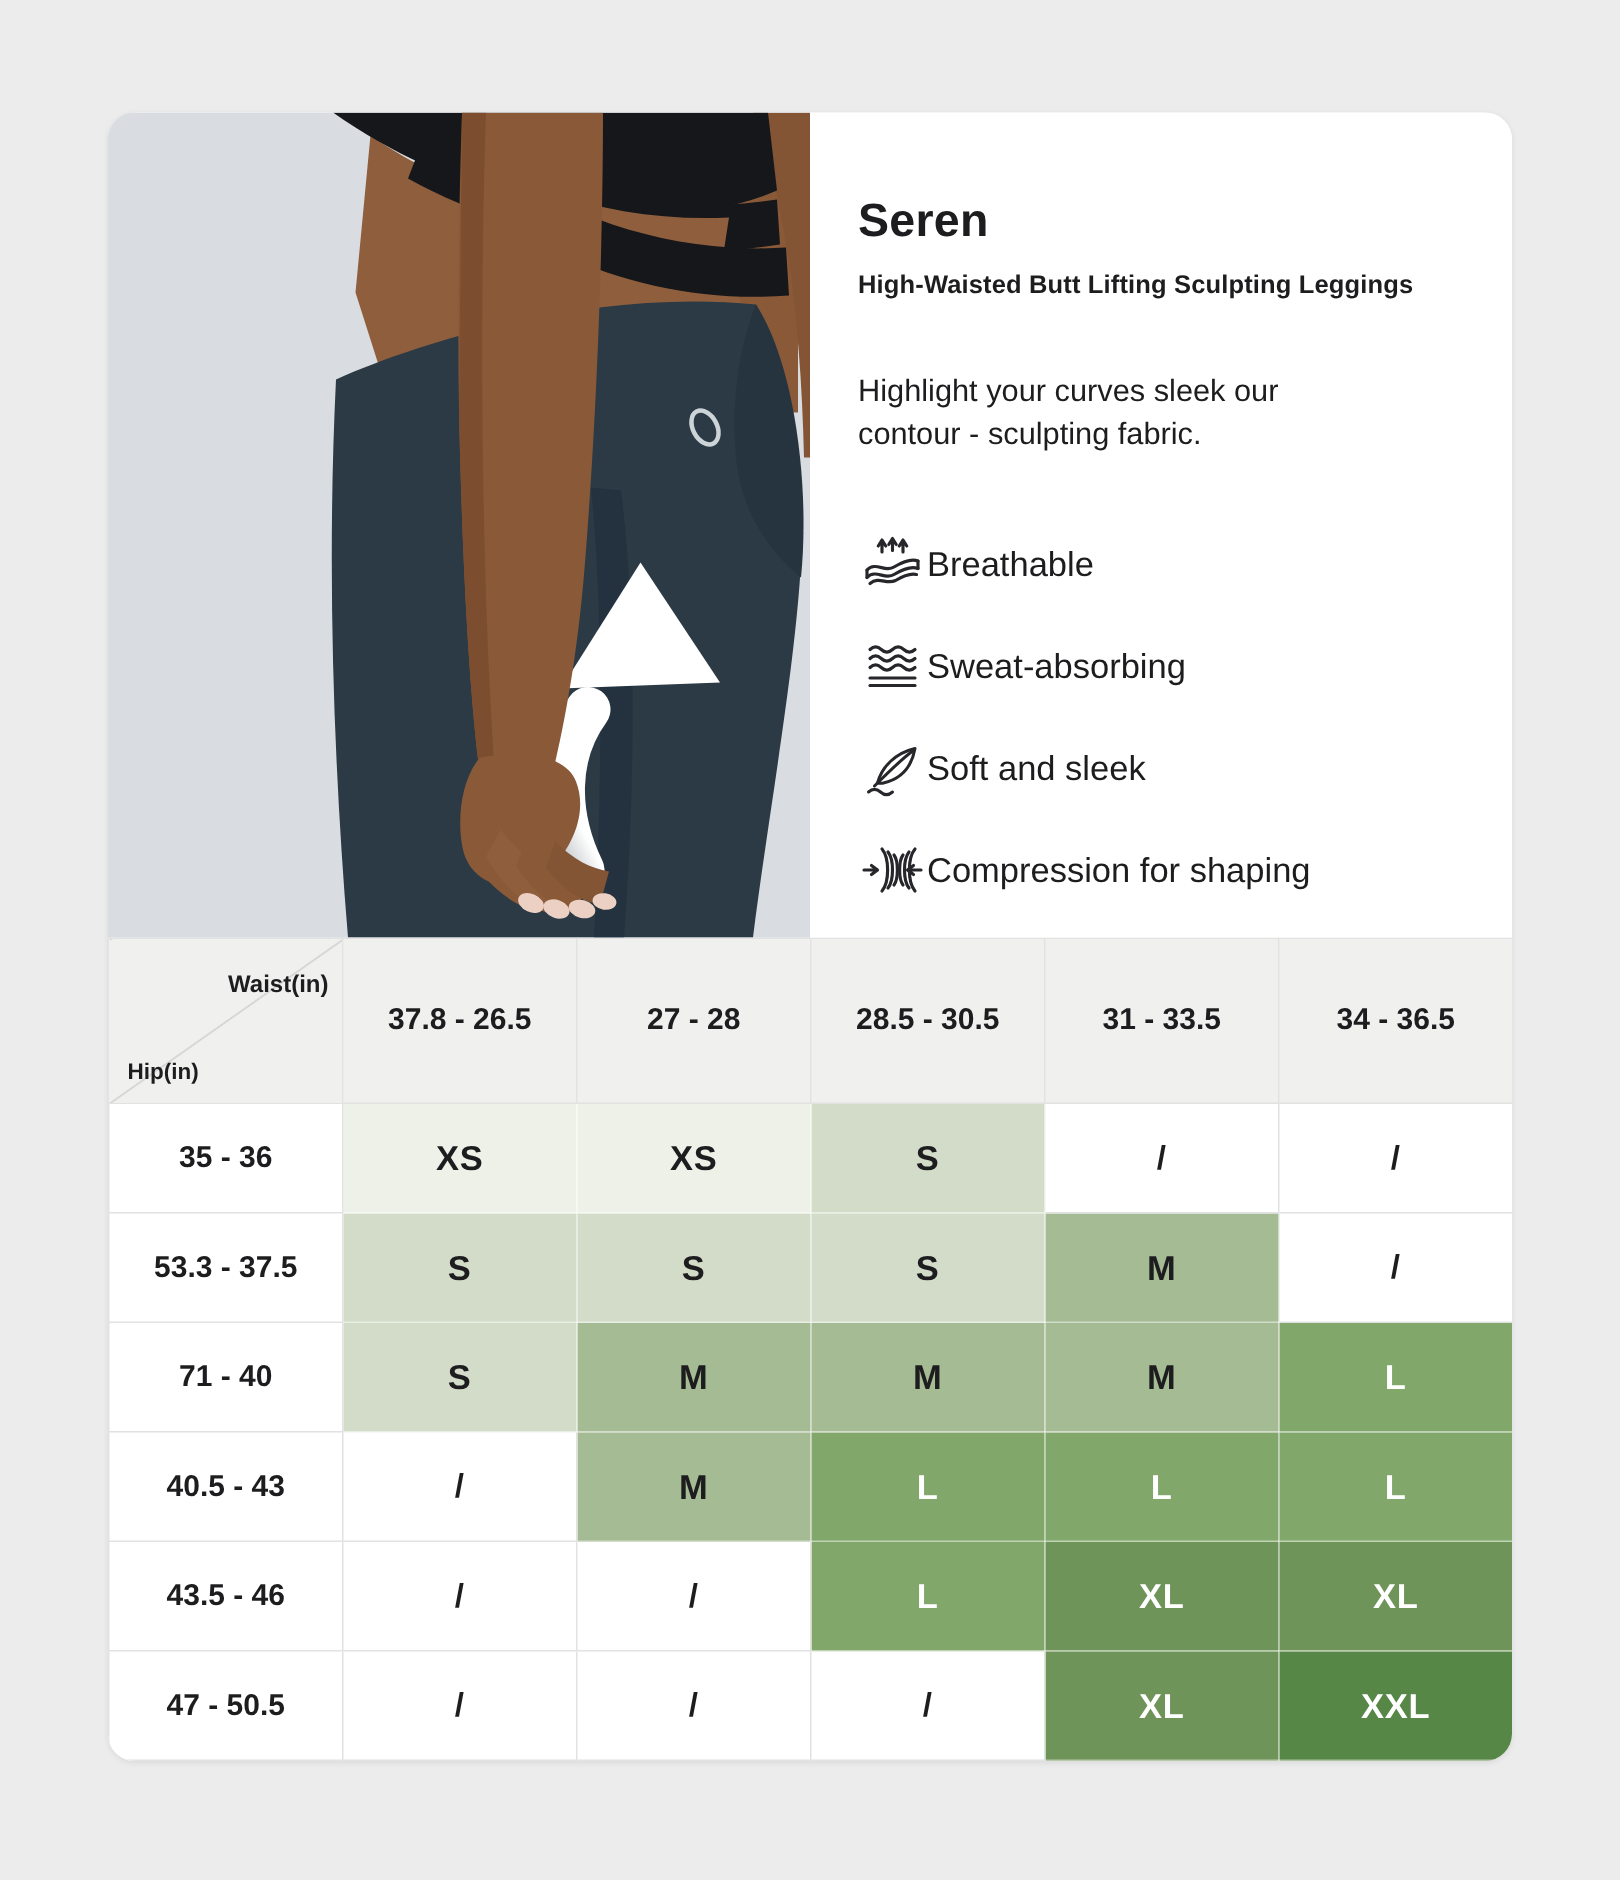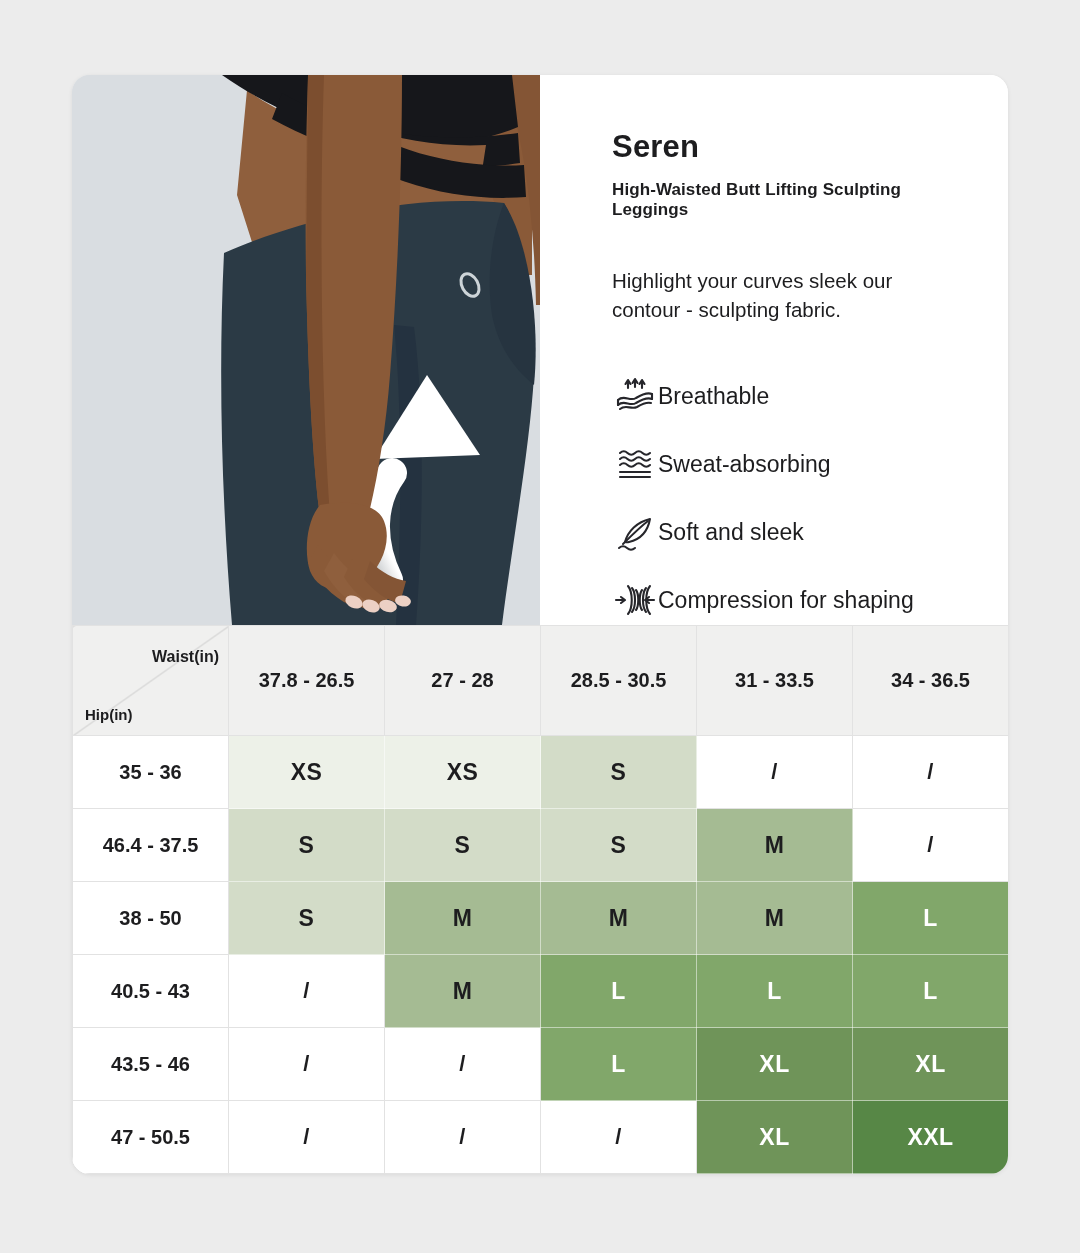--- a/index.html
+++ b/index.html
@@ -2,21 +2,21 @@
 <html><head>
 <meta charset="utf-8">
 <style>
   * { margin:0; padding:0; box-sizing:border-box; }
   html,body { background:#ececec; font-family:"Liberation Sans","DejaVu Sans",sans-serif; color:#1d1d1f; }
   .page { width:1080px; height:1253px; background:#ececec; position:relative; overflow:hidden; }
   .card { position:absolute; left:72px; top:75px; width:936px; border-radius:18px; overflow:hidden;
           background:#ffffff; box-shadow:0 1px 4px rgba(0,0,0,.08); }
 
   
-  .hero { display:flex; height:550px;gap:40px; }
+  .hero { display:flex; height:550px; }
   .hero-photo { width:468px; height:550px; background:#d9dde1; flex:0 0 auto; }
   .hero-photo svg { display:block; }
   .hero-info { width:468px; background:#ffffff; padding:54px 30px 0 32px; }
   .title { font-size:31px; font-weight:800; letter-spacing:.2px; }
   .subtitle { font-size:17px; font-weight:700; margin-top:15px; letter-spacing:.1px; }
   .desc { font-size:20.5px; line-height:1.42; margin-top:46px; max-width:340px; }
   .features { margin-top:50px; }
   .feature { display:flex; align-items:center; margin-bottom:24px; height:44px; }
   .feature .ficon { width:46px; height:44px; flex:0 0 auto; display:flex; align-items:center; justify-content:center; }
   .feature .flabel { font-size:23px; }
@@ -177,29 +177,29 @@
       <tbody>
         <tr>
           <th>35 - 36</th>
           <td class="filled" style="background: rgb(237, 241, 232); color: rgb(29, 29, 31);">XS</td>
           <td class="filled" style="background: rgb(237, 241, 232); color: rgb(29, 29, 31);">XS</td>
           <td class="filled" style="background: rgb(211, 220, 200); color: rgb(29, 29, 31);">S</td>
           <td class="empty-cell" style="background: rgb(255, 255, 255); color: rgb(29, 29, 31);">/</td>
           <td class="empty-cell" style="background: rgb(255, 255, 255); color: rgb(29, 29, 31);">/</td>
         </tr>
         <tr>
-          <th>46.4 - 37.5</th>
-          <td class="filled" style="background: rgb(211, 220, 200); color: rgb(29, 29, 31);">S</td>
-          <td class="filled" style="background: rgb(211, 220, 200); color: rgb(29, 29, 31);">S</td>
-          <td class="filled" style="background: rgb(211, 220, 200); color: rgb(29, 29, 31);">S</td>
-          <td class="filled" style="background: rgb(165, 187, 147); color: rgb(29, 29, 31);">M</td>
-          <td class="empty-cell" style="background: rgb(255, 255, 255); color: rgb(29, 29, 31);">/</td>
-        </tr>
-        <tr>
-          <th>38 - 50</th>
+          <th>53.3 - 37.5</th>
+          <td class="filled" style="background: rgb(211, 220, 200); color: rgb(29, 29, 31);">S</td>
+          <td class="filled" style="background: rgb(211, 220, 200); color: rgb(29, 29, 31);">S</td>
+          <td class="filled" style="background: rgb(211, 220, 200); color: rgb(29, 29, 31);">S</td>
+          <td class="filled" style="background: rgb(165, 187, 147); color: rgb(29, 29, 31);">M</td>
+          <td class="empty-cell" style="background: rgb(255, 255, 255); color: rgb(29, 29, 31);">/</td>
+        </tr>
+        <tr>
+          <th>71 - 40</th>
           <td class="filled" style="background: rgb(211, 220, 200); color: rgb(29, 29, 31);">S</td>
           <td class="filled" style="background: rgb(165, 187, 147); color: rgb(29, 29, 31);">M</td>
           <td class="filled" style="background: rgb(165, 187, 147); color: rgb(29, 29, 31);">M</td>
           <td class="filled" style="background: rgb(165, 187, 147); color: rgb(29, 29, 31);">M</td>
           <td class="filled" style="background: rgb(129, 167, 106); color: rgb(255, 255, 255);">L</td>
         </tr>
         <tr>
           <th>40.5 - 43</th>
           <td class="empty-cell" style="background: rgb(255, 255, 255); color: rgb(29, 29, 31);">/</td>
           <td class="filled" style="background: rgb(165, 187, 147); color: rgb(29, 29, 31);">M</td>

